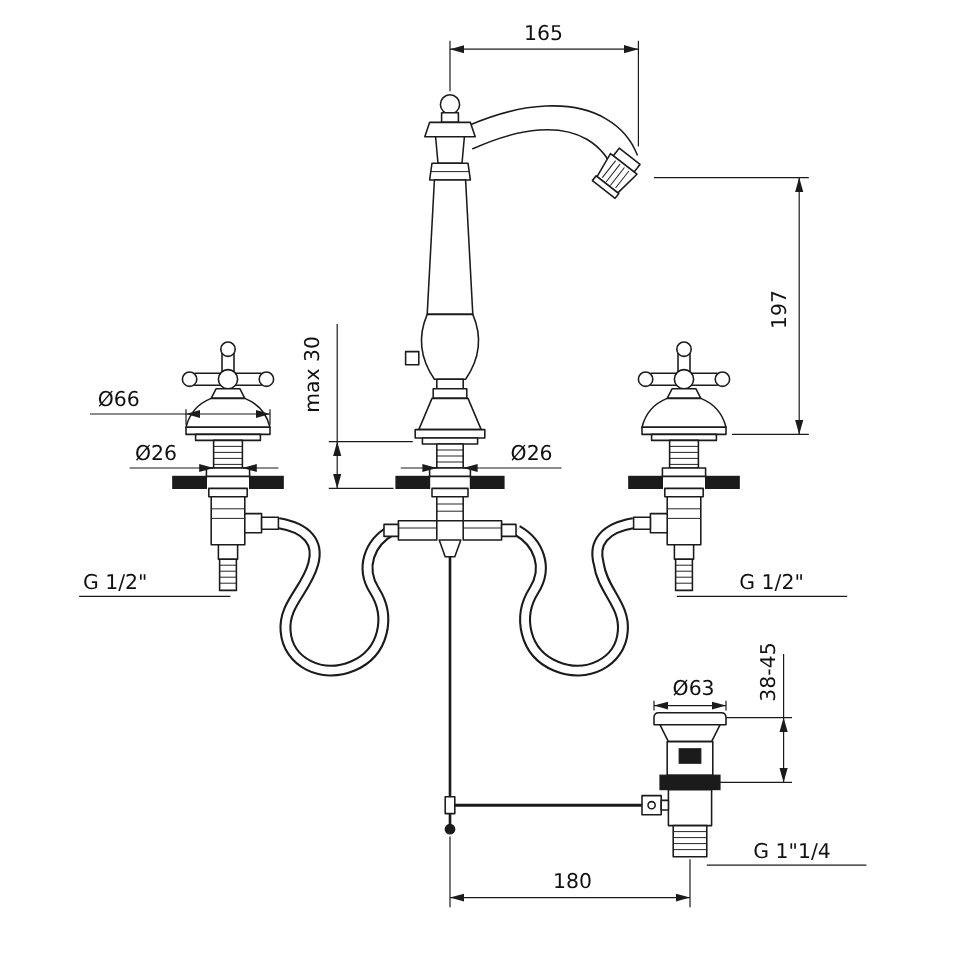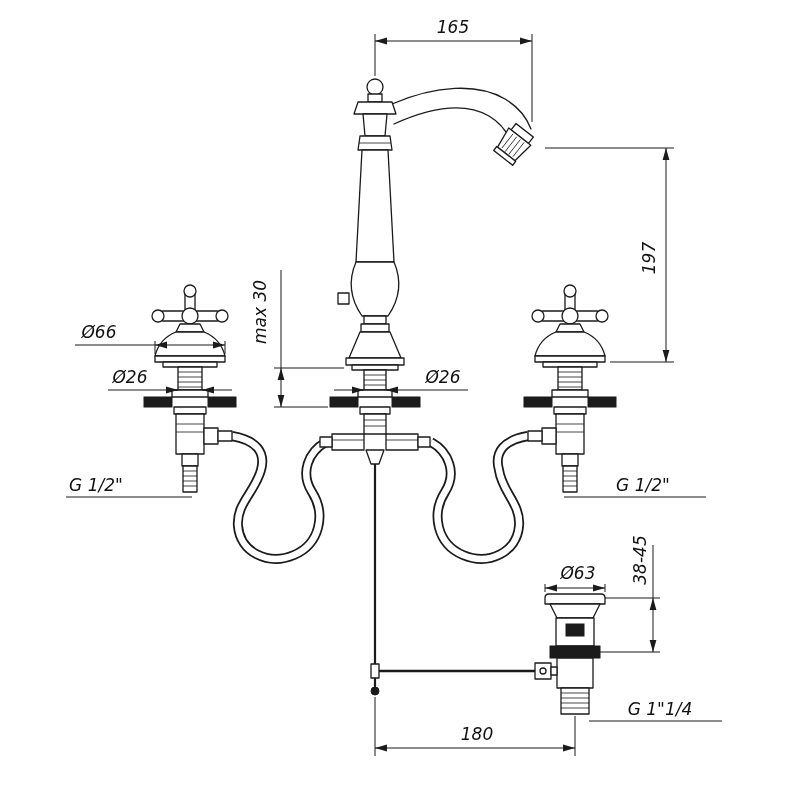--- a/index.html
+++ b/index.html
@@ -1,16 +1,16 @@
 <!DOCTYPE html>
 <html><head>
 <meta charset="utf-8">
 <style>
   html,body{margin:0;padding:0;background:#ffffff;}
-  .canvas{width:739px;height:800px;background:#ffffff;position:relative;overflow:hidden;font-style:italic;}
+  .canvas{width:739px;height:800px;background:#ffffff;position:relative;overflow:hidden;}
   svg text{font-family:"DejaVu Sans","Liberation Sans",sans-serif;font-size:17px;fill:#111;}
   .obj{stroke:#1b1b1b;stroke-width:1.3;fill:none;stroke-linejoin:round;stroke-linecap:round;}
   .objf{stroke:#1b1b1b;stroke-width:1.3;fill:#ffffff;stroke-linejoin:round;}
   .dark{fill:#1b1b1b;stroke:#1b1b1b;}
   .dim{stroke:#1b1b1b;stroke-width:1;fill:none;}
   .thin{stroke:#1b1b1b;stroke-width:0.8;fill:none;}
   .hoseOuter{stroke:#1b1b1b;stroke-width:10;fill:none;}
   .hoseInner{stroke:#ffffff;stroke-width:6.5;fill:none;}
 </style>
 </head>

